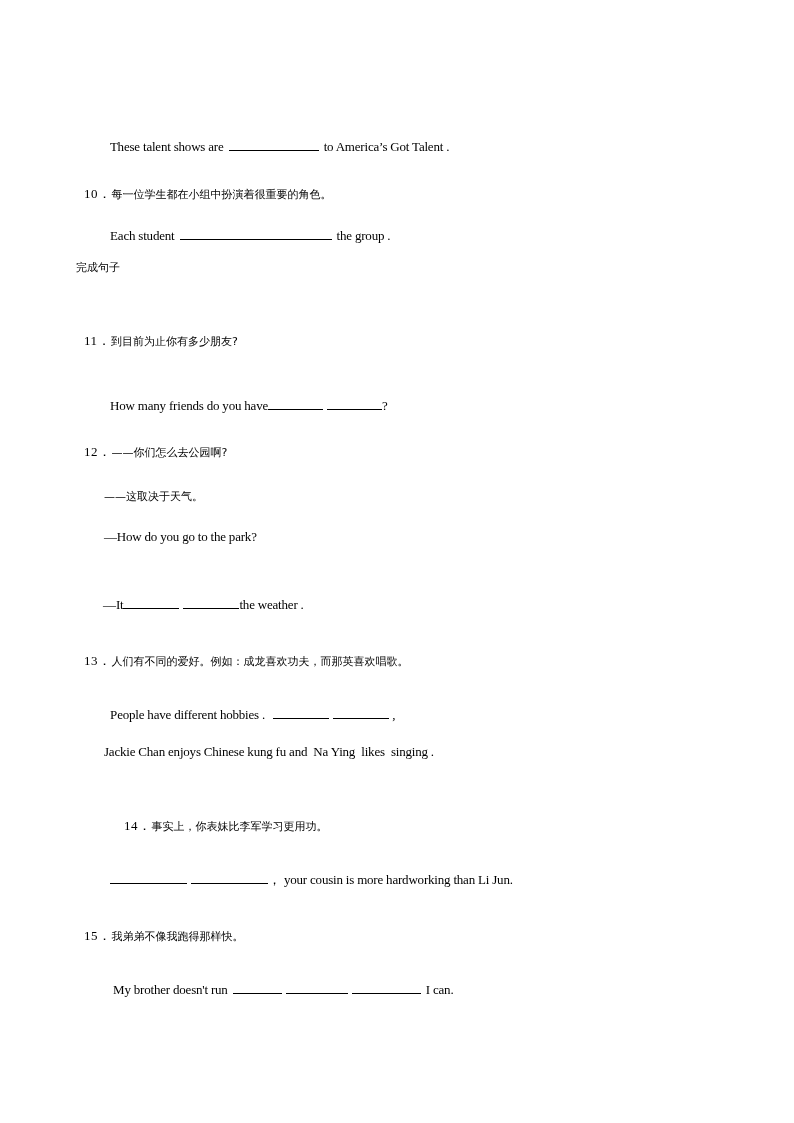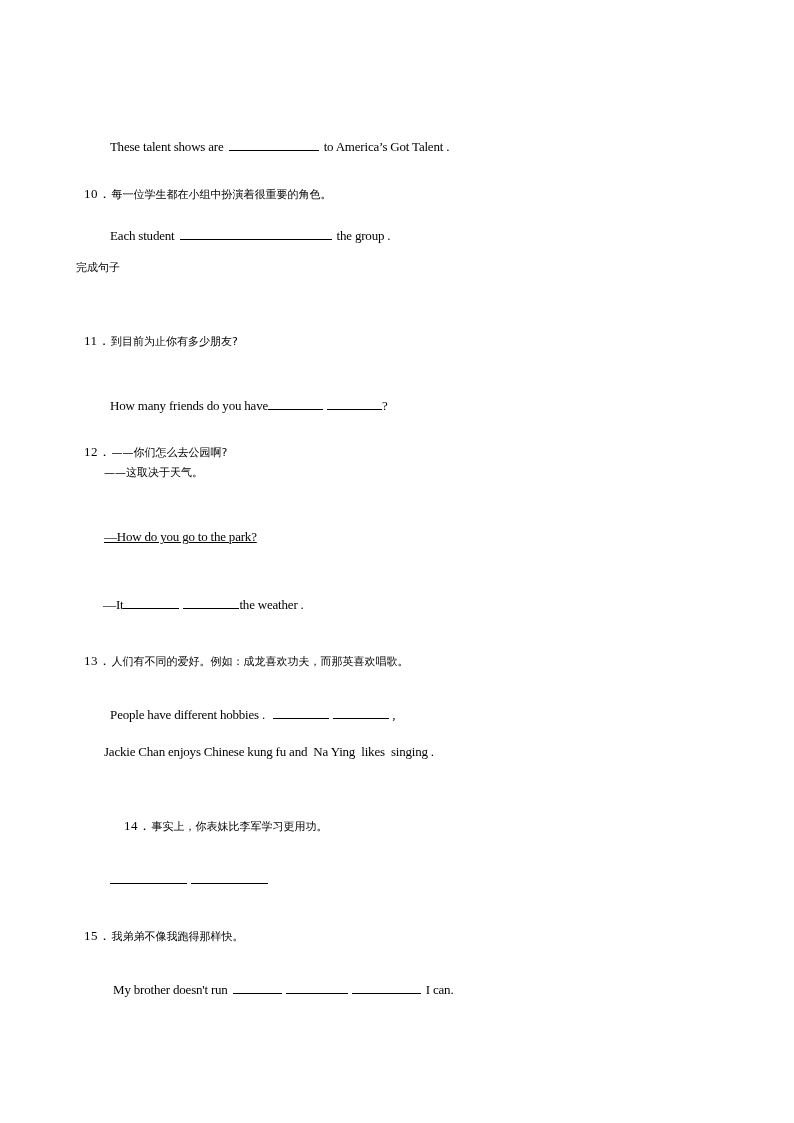--- a/index.html
+++ b/index.html
@@ -61,39 +61,39 @@
 <div class="line" style="left:76px; top:313px;">
   <span class="num">11．</span><span class="zh">到目前为止你有多少朋友?</span>
 </div>
 <div class="line en" style="left:104px; top:379px;">
   <span>How many friends do you have</span><span class="blank" style="width:55px; margin-left:0;"></span><span class="blank" style="width:55px; margin-right:0;"></span><span>?</span>
 </div>
 
 <div class="line" style="left:76px; top:424px;">
   <span class="num">12．</span><span class="zh">——你们怎么去公园啊?</span>
 </div>
-<div class="line zh" style="left:104px; top:464px;">——这取决于天气。</div>
-<div class="line en" style="left:104px; top:528px;text-decoration:underline;">—How do you go to the park?</div>
+<div class="line zh" style="left:104px; top:488px;">——这取决于天气。</div>
+<div class="line en" style="left:104px; top:528px;">—How do you go to the park?</div>
 <div class="line en" style="left:97px; top:578px;">
   <span>—It</span><span class="blank" style="width:56px; margin-left:0;"></span><span class="blank" style="width:56px; margin-right:0;"></span><span>the weather .</span>
 </div>
 
 <div class="line" style="left:76px; top:633px;text-align:center;">
   <span class="num">13．</span><span class="zh">人们有不同的爱好。例如：成龙喜欢功夫，而那英喜欢唱歌。</span>
 </div>
 <div class="line en" style="left:104px; top:688px;">
   <span>People have different hobbies .  </span><span class="blank" style="width:56px;"></span><span class="blank" style="width:56px; margin-right:0;"></span><span> ,</span>
 </div>
 <div class="line en" style="left:104px; top:743px;">Jackie Chan enjoys Chinese kung fu and  Na Ying  likes  singing .</div>
 
 <div class="line" style="left:76px; top:798px;margin-left:40px;">
   <span class="num">14．</span><span class="zh">事实上，你表妹比李军学习更用功。</span>
 </div>
 <div class="line en" style="left:104px; top:853px;">
-  <span></span><span class="blank" style="width:77px; margin-left:0;"></span><span class="blank" style="width:77px; margin-right:0;"></span>
+  <span></span><span class="blank" style="width:77px; margin-left:0;"></span><span class="blank" style="width:77px; margin-right:0;"></span><span>， your cousin is more hardworking than Li Jun.</span>
 </div>
 
 <div class="line" style="left:76px; top:908px;">
   <span class="num">15．</span><span class="zh">我弟弟不像我跑得那样快。</span>
 </div>
 <div class="line en" style="left:107px; top:963px;">
   <span>My brother doesn't run </span><span class="blank" style="width:49px;"></span><span class="blank" style="width:62px;"></span><span class="blank" style="width:69px;"></span><span> I can.</span>
 </div>
 
 </body></html>

